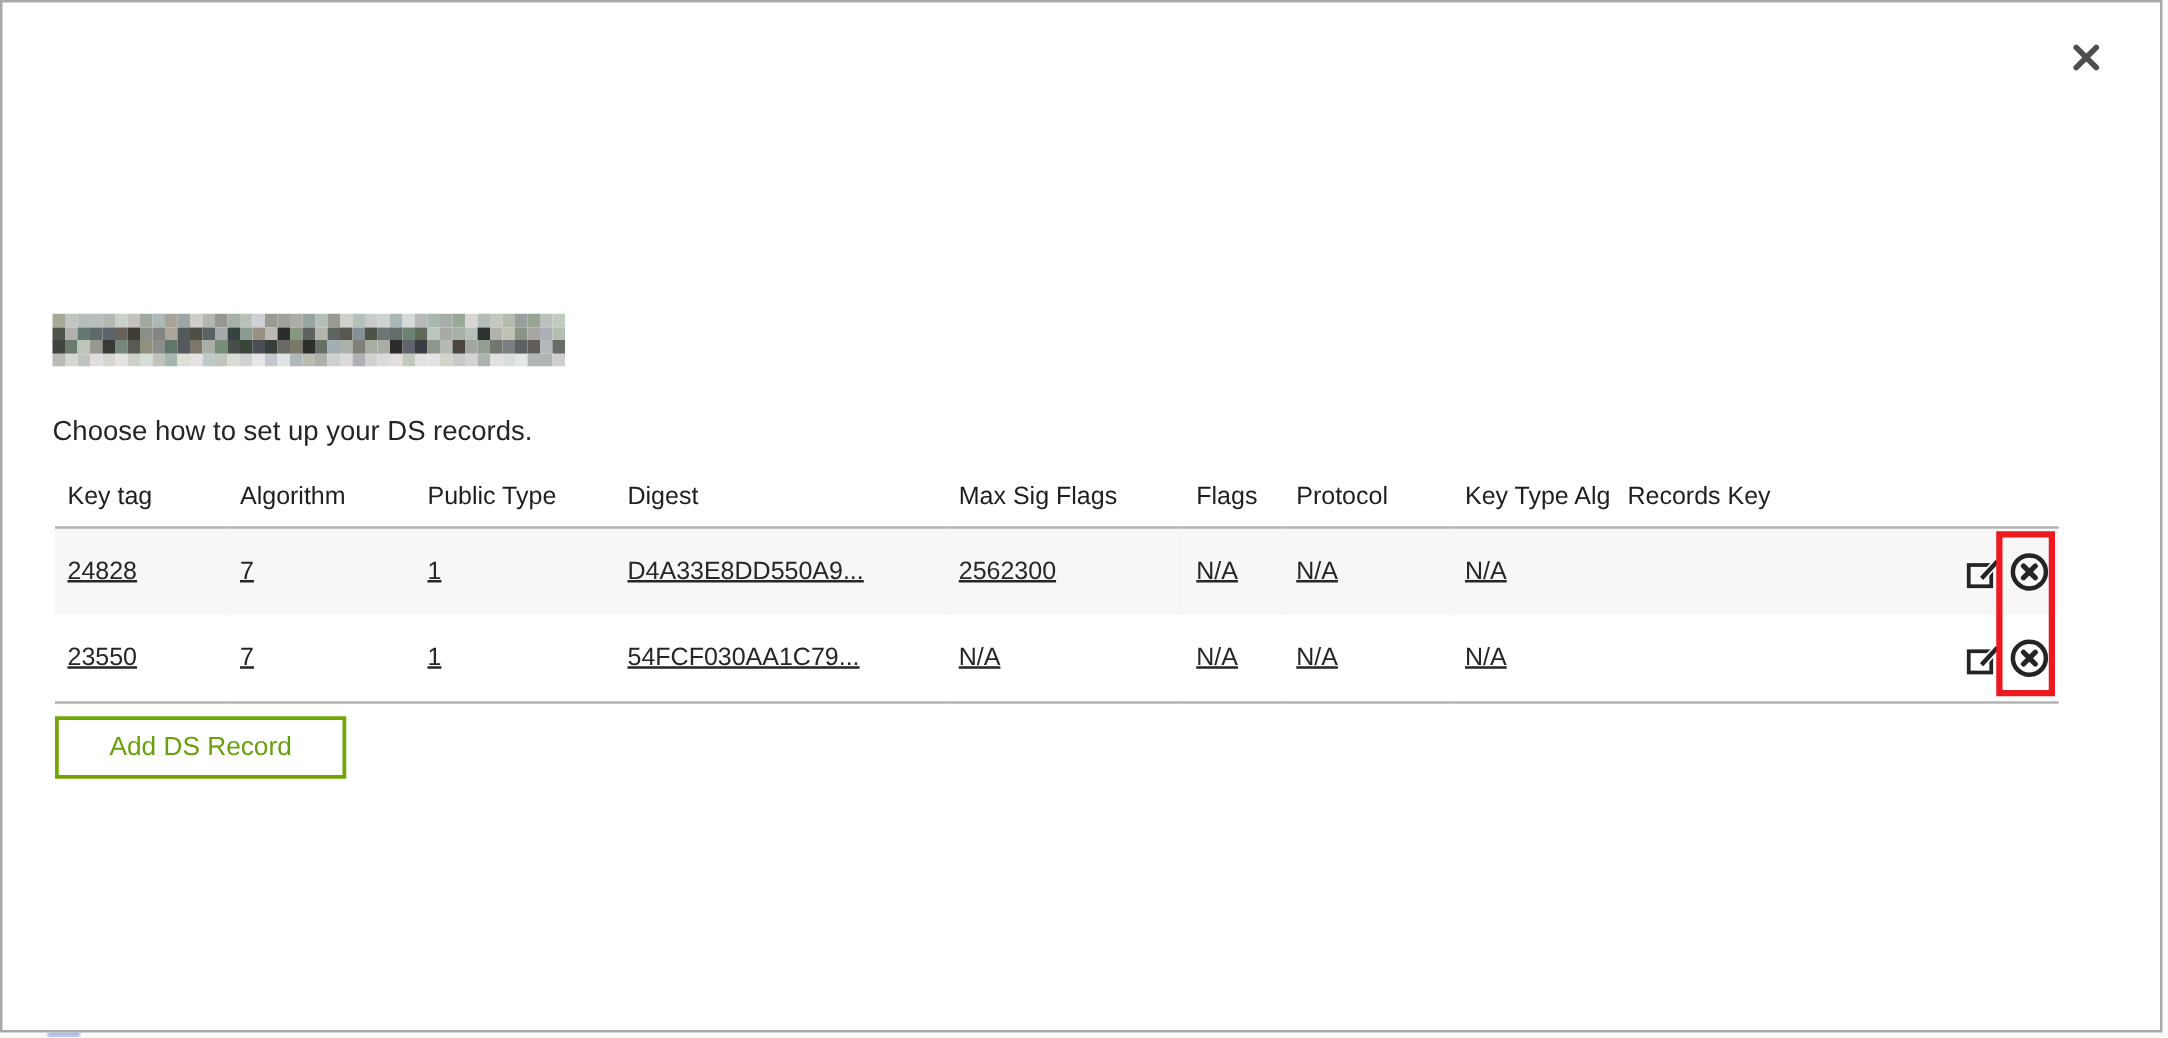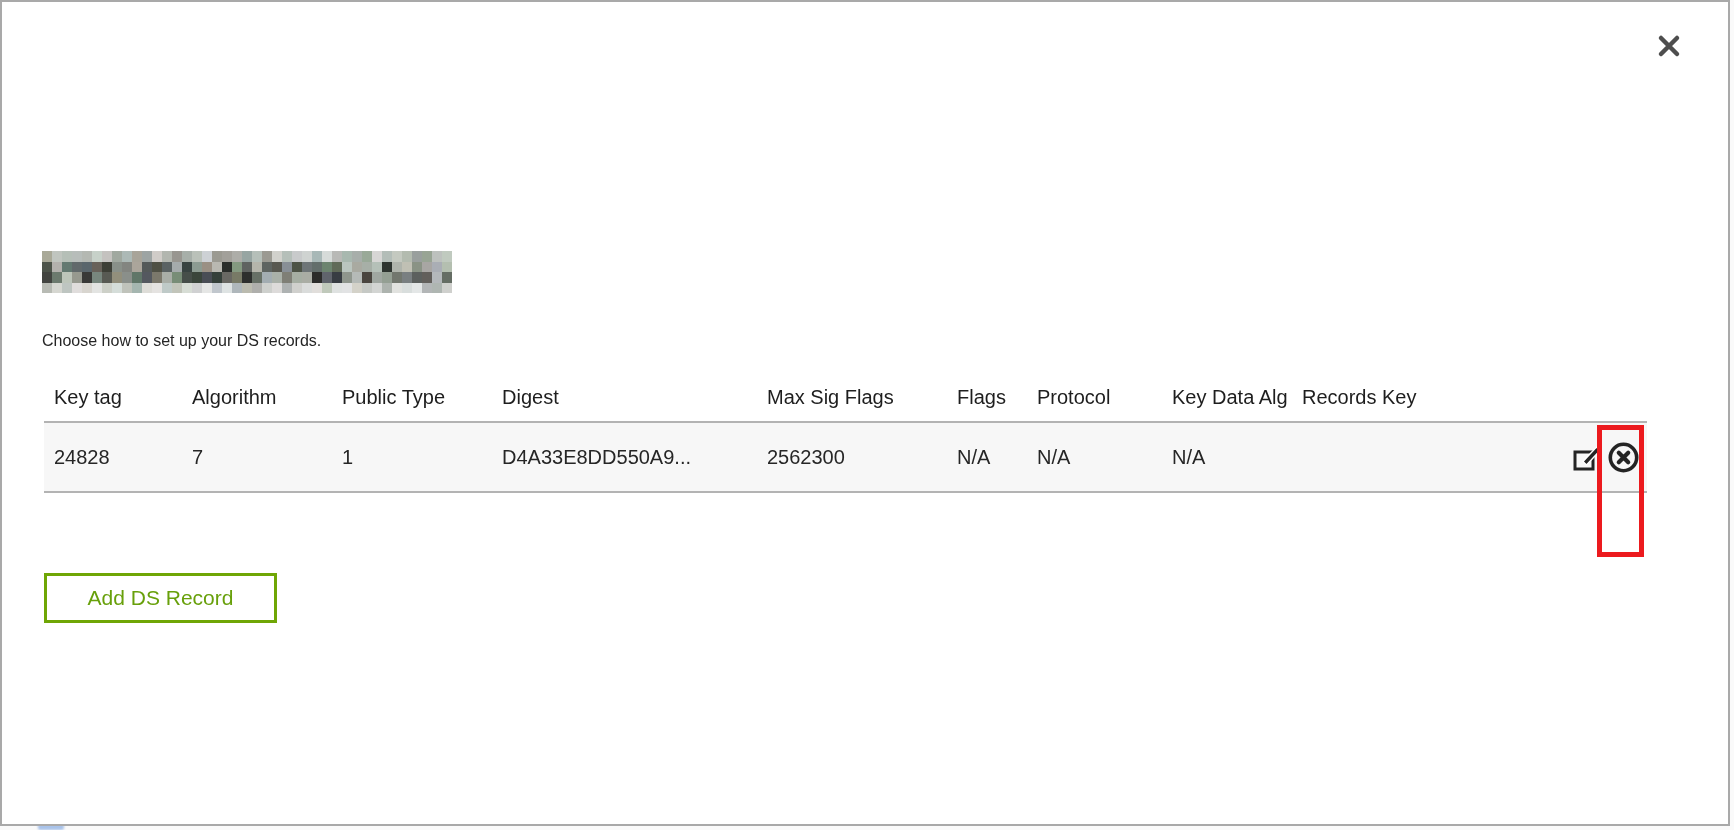--- a/index.html
+++ b/index.html
@@ -4,29 +4,29 @@
 <style>
   html,body{margin:0;padding:0;}
   body{font-family:"Liberation Sans",sans-serif;background:#f4f4f4;}
   .stage{position:relative;width:1734px;height:830px;background:#fafafa;overflow:hidden;}
   .behind-smudge{position:absolute;left:38px;top:824px;width:26px;height:6px;background:#a9c3ea;border-radius:2px;filter:blur(1px);}
   .modal{position:absolute;left:0;top:0;width:1730px;height:826px;background:#ffffff;border:2px solid #a9a9a9;box-sizing:border-box;}
   .modal-title{position:absolute;left:40px;top:33px;font-size:35px;font-weight:400;color:#3b3b3b;letter-spacing:0.2px;}
   .close-btn{position:absolute;left:1652px;top:30px;width:30px;height:30px;cursor:pointer;background:none;border:none;padding:0;}
   .domain-mosaic{position:absolute;left:40px;top:249px;width:410px;height:42px;line-height:0;font-size:0;}
   .domain-mosaic i{display:inline-block;width:10px;height:10.5px;}
-  .instruction{position:absolute;left:40px;top:330px;font-size:16px;color:#252525;}
+  .instruction{position:absolute;left:40px;top:330px;font-size:22px;color:#252525;}
   .table-wrap{position:absolute;left:42px;top:372px;width:1603px;}
   table{border-collapse:collapse;table-layout:fixed;width:100%;color:#262626;}
   thead th{height:47px;text-align:left;vertical-align:middle;padding:0 0 0 10px;font-weight:400;font-size:20px;color:#1e1e1e;white-space:nowrap;overflow:hidden;}
   tbody{border-top:2px solid #b3b3b3;border-bottom:2px solid #b3b3b3;}
   tbody tr{height:70px;}
   tbody tr:nth-child(1){background:#f7f7f7;}
   tbody tr:nth-child(2){background:#ffffff;}
-  td{padding-left:10px;vertical-align:middle;font-size:20px;white-space:nowrap;overflow:hidden;}
+  td{padding-left:10px;vertical-align:middle;font-size:20px;white-space:nowrap;overflow:hidden;text-decoration:underline;}
   td.actions{padding:0 7px 0 0;text-align:right;}
   .action-btn{display:inline-block;vertical-align:middle;margin-left:5px;cursor:pointer;line-height:0;}
   .red-highlight{position:absolute;left:1595px;top:423px;width:37px;height:122px;border:5px solid #ec1a1e;pointer-events:none;z-index:20;}
   .add-btn{position:absolute;left:42px;top:571px;width:233px;height:50px;box-sizing:border-box;background:#ffffff;border:3px solid #6fa605;color:#68a00b;font-size:21px;font-family:"Liberation Sans",sans-serif;cursor:pointer;}
   .footer{position:absolute;left:0;top:693px;width:1726px;height:129px;background:#eeeeee;display:flex;align-items:center;justify-content:center;}
   .save-btn{width:177px;height:66px;background:#61a000;border:none;border-bottom:3px solid #528700;color:#ffffff;font-size:24px;font-weight:600;font-family:"Liberation Sans",sans-serif;cursor:pointer;}
   .cancel-link{margin-left:26px;font-size:24px;color:#3c79e8;text-decoration:none;cursor:pointer;}
 </style>
 </head>
 <body>
@@ -63,32 +63,50 @@
         </colgroup>
         <thead>
             <tr id="table-head-row">
               <th>Key tag</th>
               <th>Algorithm</th>
               <th>Public Type</th>
               <th>Digest</th>
               <th>Max Sig Flags</th>
               <th>Flags</th>
               <th>Protocol</th>
-              <th>Key Data Alg</th>
+              <th>Key Type Alg</th>
               <th>Records Key</th>
               <th></th>
             </tr>
           </thead>
         <tbody id="table-body">
             <tr>
               <td>24828</td>
               <td>7</td>
               <td>1</td>
               <td>D4A33E8DD550A9...</td>
               <td>2562300</td>
+              <td>N/A</td>
+              <td>N/A</td>
+              <td>N/A</td>
+              <td></td>
+              <td class="actions"><span class="action-btn"><svg width="31" height="31" viewBox="0 0 31 31">
+                    <rect x="4" y="10" width="18" height="17" fill="none" stroke="#242424" stroke-width="3"></rect>
+                    <path d="M12 19.5 L25.5 5 L29 8.5 L15.5 23 Z" fill="#242424" stroke="#ffffff" stroke-width="1.4"></path>
+                  </svg></span><span class="action-btn"><svg width="33" height="33" viewBox="0 0 33 33">
+                    <circle cx="16.5" cy="16.5" r="13.2" fill="none" stroke="#242424" stroke-width="3.6"></circle>
+                    <path d="M11.8 11.8 L21.2 21.2 M21.2 11.8 L11.8 21.2" stroke="#242424" stroke-width="4.2" stroke-linecap="round"></path>
+                  </svg></span></td>
+            </tr>
+            <tr>
+              <td>23550</td>
+              <td>7</td>
+              <td>1</td>
+              <td>54FCF030AA1C79...</td>
+              <td>N/A</td>
               <td>N/A</td>
               <td>N/A</td>
               <td>N/A</td>
               <td></td>
               <td class="actions"><span class="action-btn"><svg width="31" height="31" viewBox="0 0 31 31">
                     <rect x="4" y="10" width="18" height="17" fill="none" stroke="#242424" stroke-width="3"></rect>
                     <path d="M12 19.5 L25.5 5 L29 8.5 L15.5 23 Z" fill="#242424" stroke="#ffffff" stroke-width="1.4"></path>
                   </svg></span><span class="action-btn"><svg width="33" height="33" viewBox="0 0 33 33">
                     <circle cx="16.5" cy="16.5" r="13.2" fill="none" stroke="#242424" stroke-width="3.6"></circle>
                     <path d="M11.8 11.8 L21.2 21.2 M21.2 11.8 L11.8 21.2" stroke="#242424" stroke-width="4.2" stroke-linecap="round"></path>

